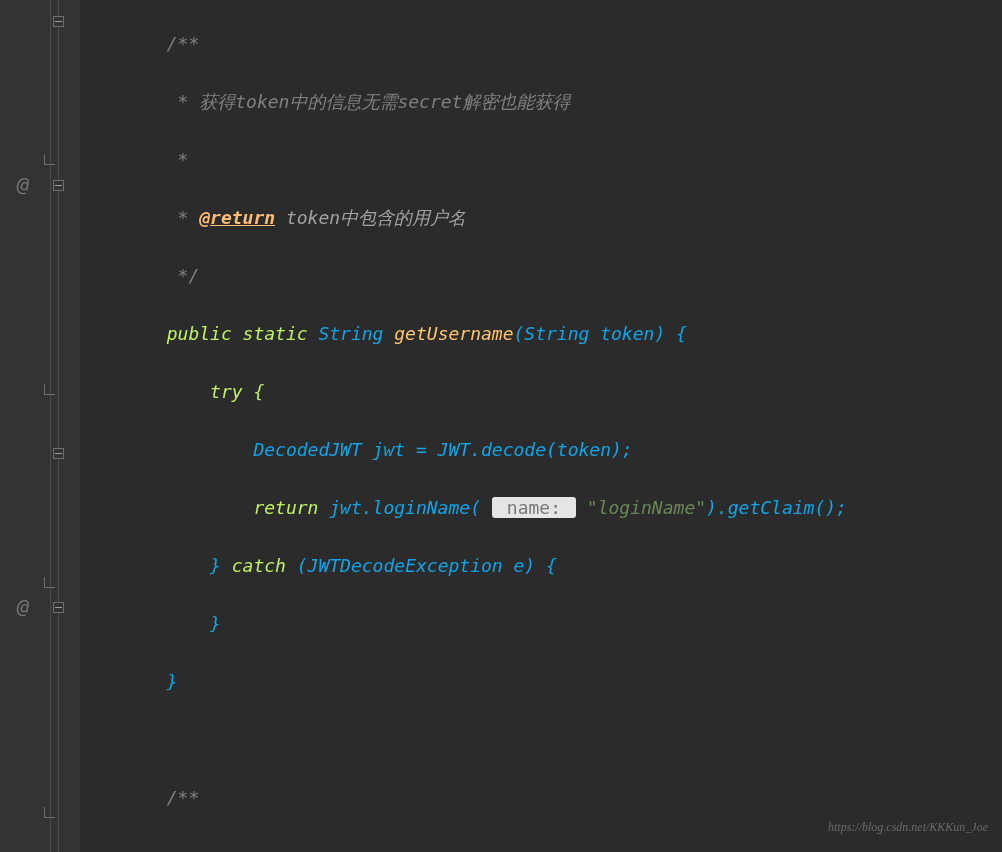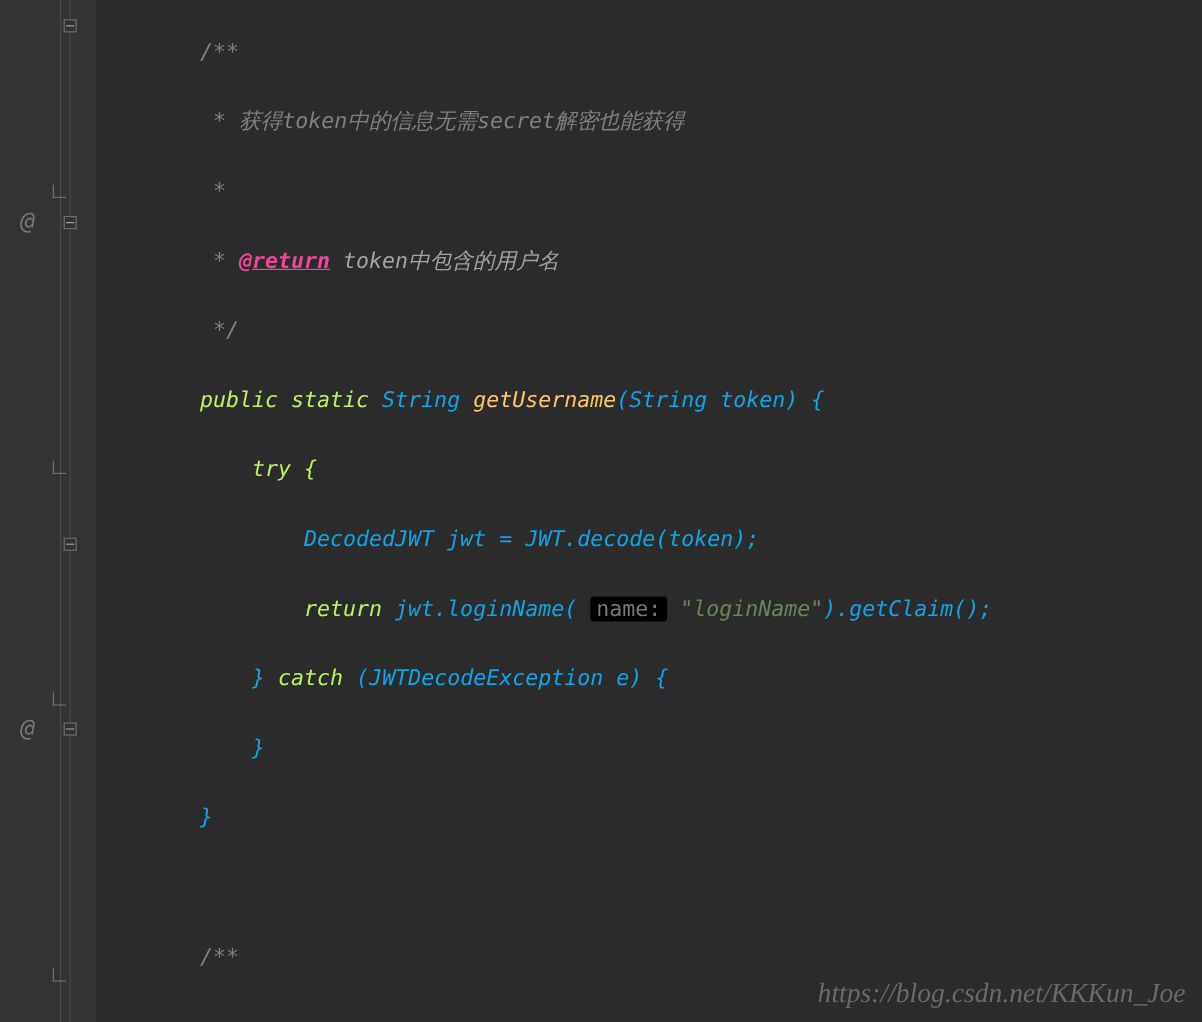--- a/index.html
+++ b/index.html
@@ -8,28 +8,28 @@
   .vline{position:absolute;left:50px;top:0;width:1px;height:100%;background:#4a4a4a}
   .vline2{position:absolute;left:58px;top:0;width:1px;height:100%;background:#4a4a4a}
   .fold{position:absolute;width:9px;height:9px;border:1px solid #6e6e6e;left:53px;background:#313335}
   .fold.minus::before{content:"";position:absolute;left:1px;top:4px;width:7px;height:1px;background:#a0a0a0}
   .fold.minus::after{content:"";position:absolute;left:4px;top:1px;width:1px;height:7px;background:#a0a0a0;display:none}
   .fhandle{position:absolute;left:44px;width:10px;height:10px;border-left:1px solid #6e6e6e;border-bottom:1px solid #6e6e6e}
   .at{position:absolute;left:17px;color:#787878;font-size:20px}
   .code{position:absolute;left:80px;top:0;right:0;white-space:pre}
   .row{height:29px}
   .c-comment{color:#808080}
-  .c-doctag{color:#ec4899;font-weight:bold;text-decoration:underline}
+  .c-doctag{color:#fdba74;font-weight:bold;text-decoration:underline}
   .c-keyword{color:#bef264}
   .c-type{color:#0ea5e9}
   .c-method{color:#ffc66d}
   .c-string{color:#6a8759}
-  .c-paramhint{background:#000000;color:#787878;border-radius:3px;padding:0 5px;font-style:normal}
+  .c-paramhint{background:#e5e5e5;color:#787878;border-radius:3px;padding:0 15px;font-style:normal}
   .c-italic{font-style:italic;color:#a3a3a3}
-  .watermark{position:absolute;right:14px;bottom:10px;color:#6a6a6a;font-size:23px;font-style:italic;font-family:"Times New Roman",serif}
+  .watermark{position:absolute;right:14px;bottom:10px;color:#6a6a6a;font-size:12px;font-style:italic;font-family:"Times New Roman",serif}
 </style>
 </head>
 <body>
 
 <div class="gutter">
   <div class="vline"></div>
   <div class="vline2"></div>
   <div class="fold minus" style="top:16px"></div>
   <div class="fhandle" style="top:154px"></div>
   <div class="at" style="top:170px">@</div>

